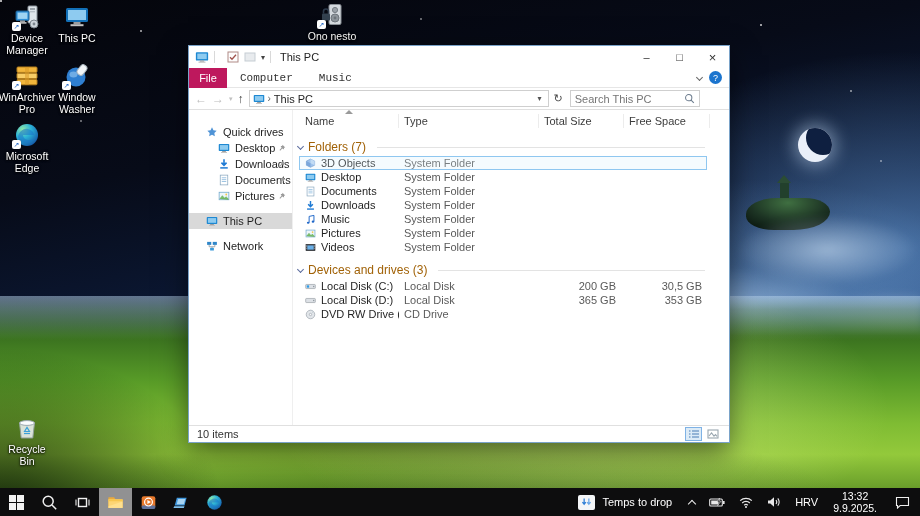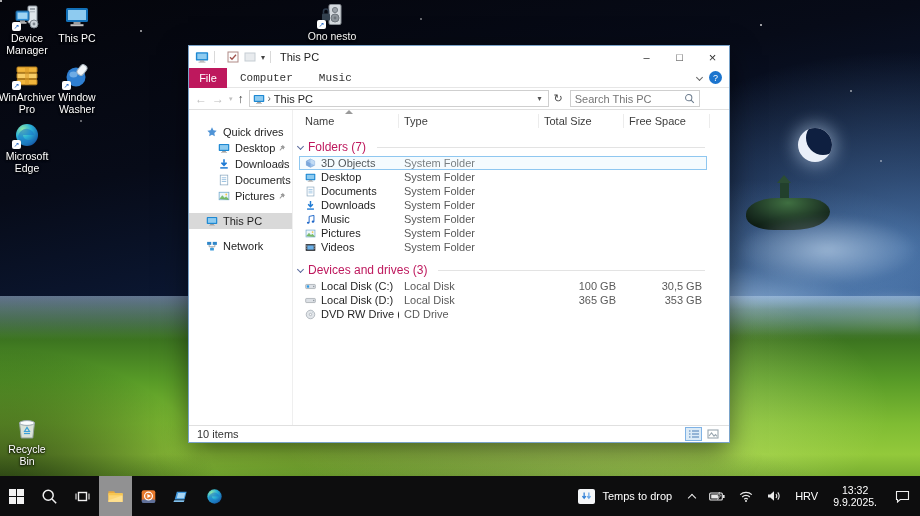--- a/index.html
+++ b/index.html
@@ -105,40 +105,40 @@
   .nav-item .nicn svg { width:12px; height:12px; display:block; }
   .nav-item .pin { position:absolute; right:6px; top:4px; }
   .nav-item .pin svg { width:8px; height:8px; display:block; }
   .nav-gap { height:9px; }
 
   .content { flex:1; position:relative; overflow:hidden; padding-top:1px; }
   .hdr { display:grid; grid-template-columns:106px 140px 85px 86px; height:20px; align-items:center; position:relative; }
   .hcell { height:14px; line-height:14px; color:#3c3c3c; border-right:1px solid #ececec; padding-left:5px; position:relative; }
   .hcell.first { padding-left:12px; }
   .sortcaret { position:absolute; left:52px; top:-4px; width:0; height:0; border-left:4px solid transparent; border-right:4px solid transparent; border-bottom:4px solid #9a9a9a; }
-  .ghead { display:flex; align-items:center; gap:5px; height:18px; margin-top:7px; padding-left:5px; color:#be185d; font-size:12px; }
+  .ghead { display:flex; align-items:center; gap:5px; height:18px; margin-top:7px; padding-left:5px; color:#a16207; font-size:12px; }
   .ghead .gchev { border-color:#5a6b9e; margin-top:-2px; }
   .ghead .rule { flex:1; height:1px; background:#e3e3e3; margin:0 24px 0 6px; }
   .row { display:grid; grid-template-columns:106px 140px 85px 86px; height:14px; align-items:center; position:relative; }
   .row.focused::after { content:""; position:absolute; left:6px; right:22px; top:0; bottom:0;
     border:1px solid #8fc7f0; background:rgba(215,238,252,.25); pointer-events:none; }
   .ncell { display:flex; align-items:center; gap:5px; padding-left:12px; overflow:hidden; white-space:nowrap; }
   .ncell .ricn svg { width:11px; height:11px; display:block; }
   .tcell { color:#5a5a5a; padding-left:5px; white-space:nowrap; }
   .scell { color:#5a5a5a; text-align:right; padding-right:8px; white-space:nowrap; }
 
   .statusbar { height:17px; flex:none; border-top:1px solid #e0e0e0; display:flex; align-items:center; padding:0 8px; }
   .stat-count { color:#333; }
   .viewbtns { margin-left:auto; display:flex; gap:2px; }
   .vbtn { width:17px; height:14px; display:flex; align-items:center; justify-content:center; border:1px solid transparent; }
   .vbtn.sel { background:#dcebf7; border-color:#7fb2e5; }
   .vbtn svg { width:12px; height:10px; display:block; }
 
   
-  .taskbar { position:absolute; left:0; right:0; bottom:0; height:40px; background:#0d0d0e; display:flex; align-items:stretch; z-index:50; }
+  .taskbar { position:absolute; left:0; right:0; bottom:0; height:28px; background:#0d0d0e; display:flex; align-items:stretch; z-index:50; }
   .tb-btn { width:33px; display:flex; align-items:center; justify-content:center; }
   .tb-btn svg { width:17px; height:17px; display:block; }
   .tb-btn.active { background:rgba(255,255,255,.55); }
   .tray { margin-left:auto; display:flex; align-items:center; gap:0; color:#fff; }
   .widget { display:flex; align-items:center; gap:7px; padding:0 10px; height:28px; }
   .widget .wic { width:17px; height:15px; background:#f4f6f8; border-radius:2px; display:flex; align-items:center; justify-content:center; }
   .widget .wic svg { width:13px; height:11px; display:block; }
   .widget .wlbl { font-size:11px; }
   .trayitem { padding:0 7px; height:28px; display:flex; align-items:center; }
   .trayitem svg { display:block; }
@@ -566,21 +566,21 @@
               <span class="ricn">
                 <svg viewBox="0 0 16 16">
                   <rect x="1" y="5" width="14" height="6" rx="1" fill="#dde1e6" stroke="#9aa0a8"></rect>
                   <circle cx="12.6" cy="8" r="1" fill="#8f969e"></circle>
                   <rect x="2.6" y="6.3" width="3.4" height="3.4" fill="#2e9be6"></rect>
                 </svg>
               </span>
               <span>Local Disk (C:)</span>
             </span>
             <span class="tcell">Local Disk</span>
-            <span class="scell">100 GB</span>
+            <span class="scell">200 GB</span>
             <span class="scell">30,5 GB</span>
           </div>
           <div class="row">
             <span class="ncell">
               <span class="ricn">
                 <svg viewBox="0 0 16 16">
                   <rect x="1" y="5" width="14" height="6" rx="1" fill="#dde1e6" stroke="#9aa0a8"></rect>
                   <circle cx="12.6" cy="8" r="1" fill="#8f969e"></circle>
                 </svg>
               </span>

